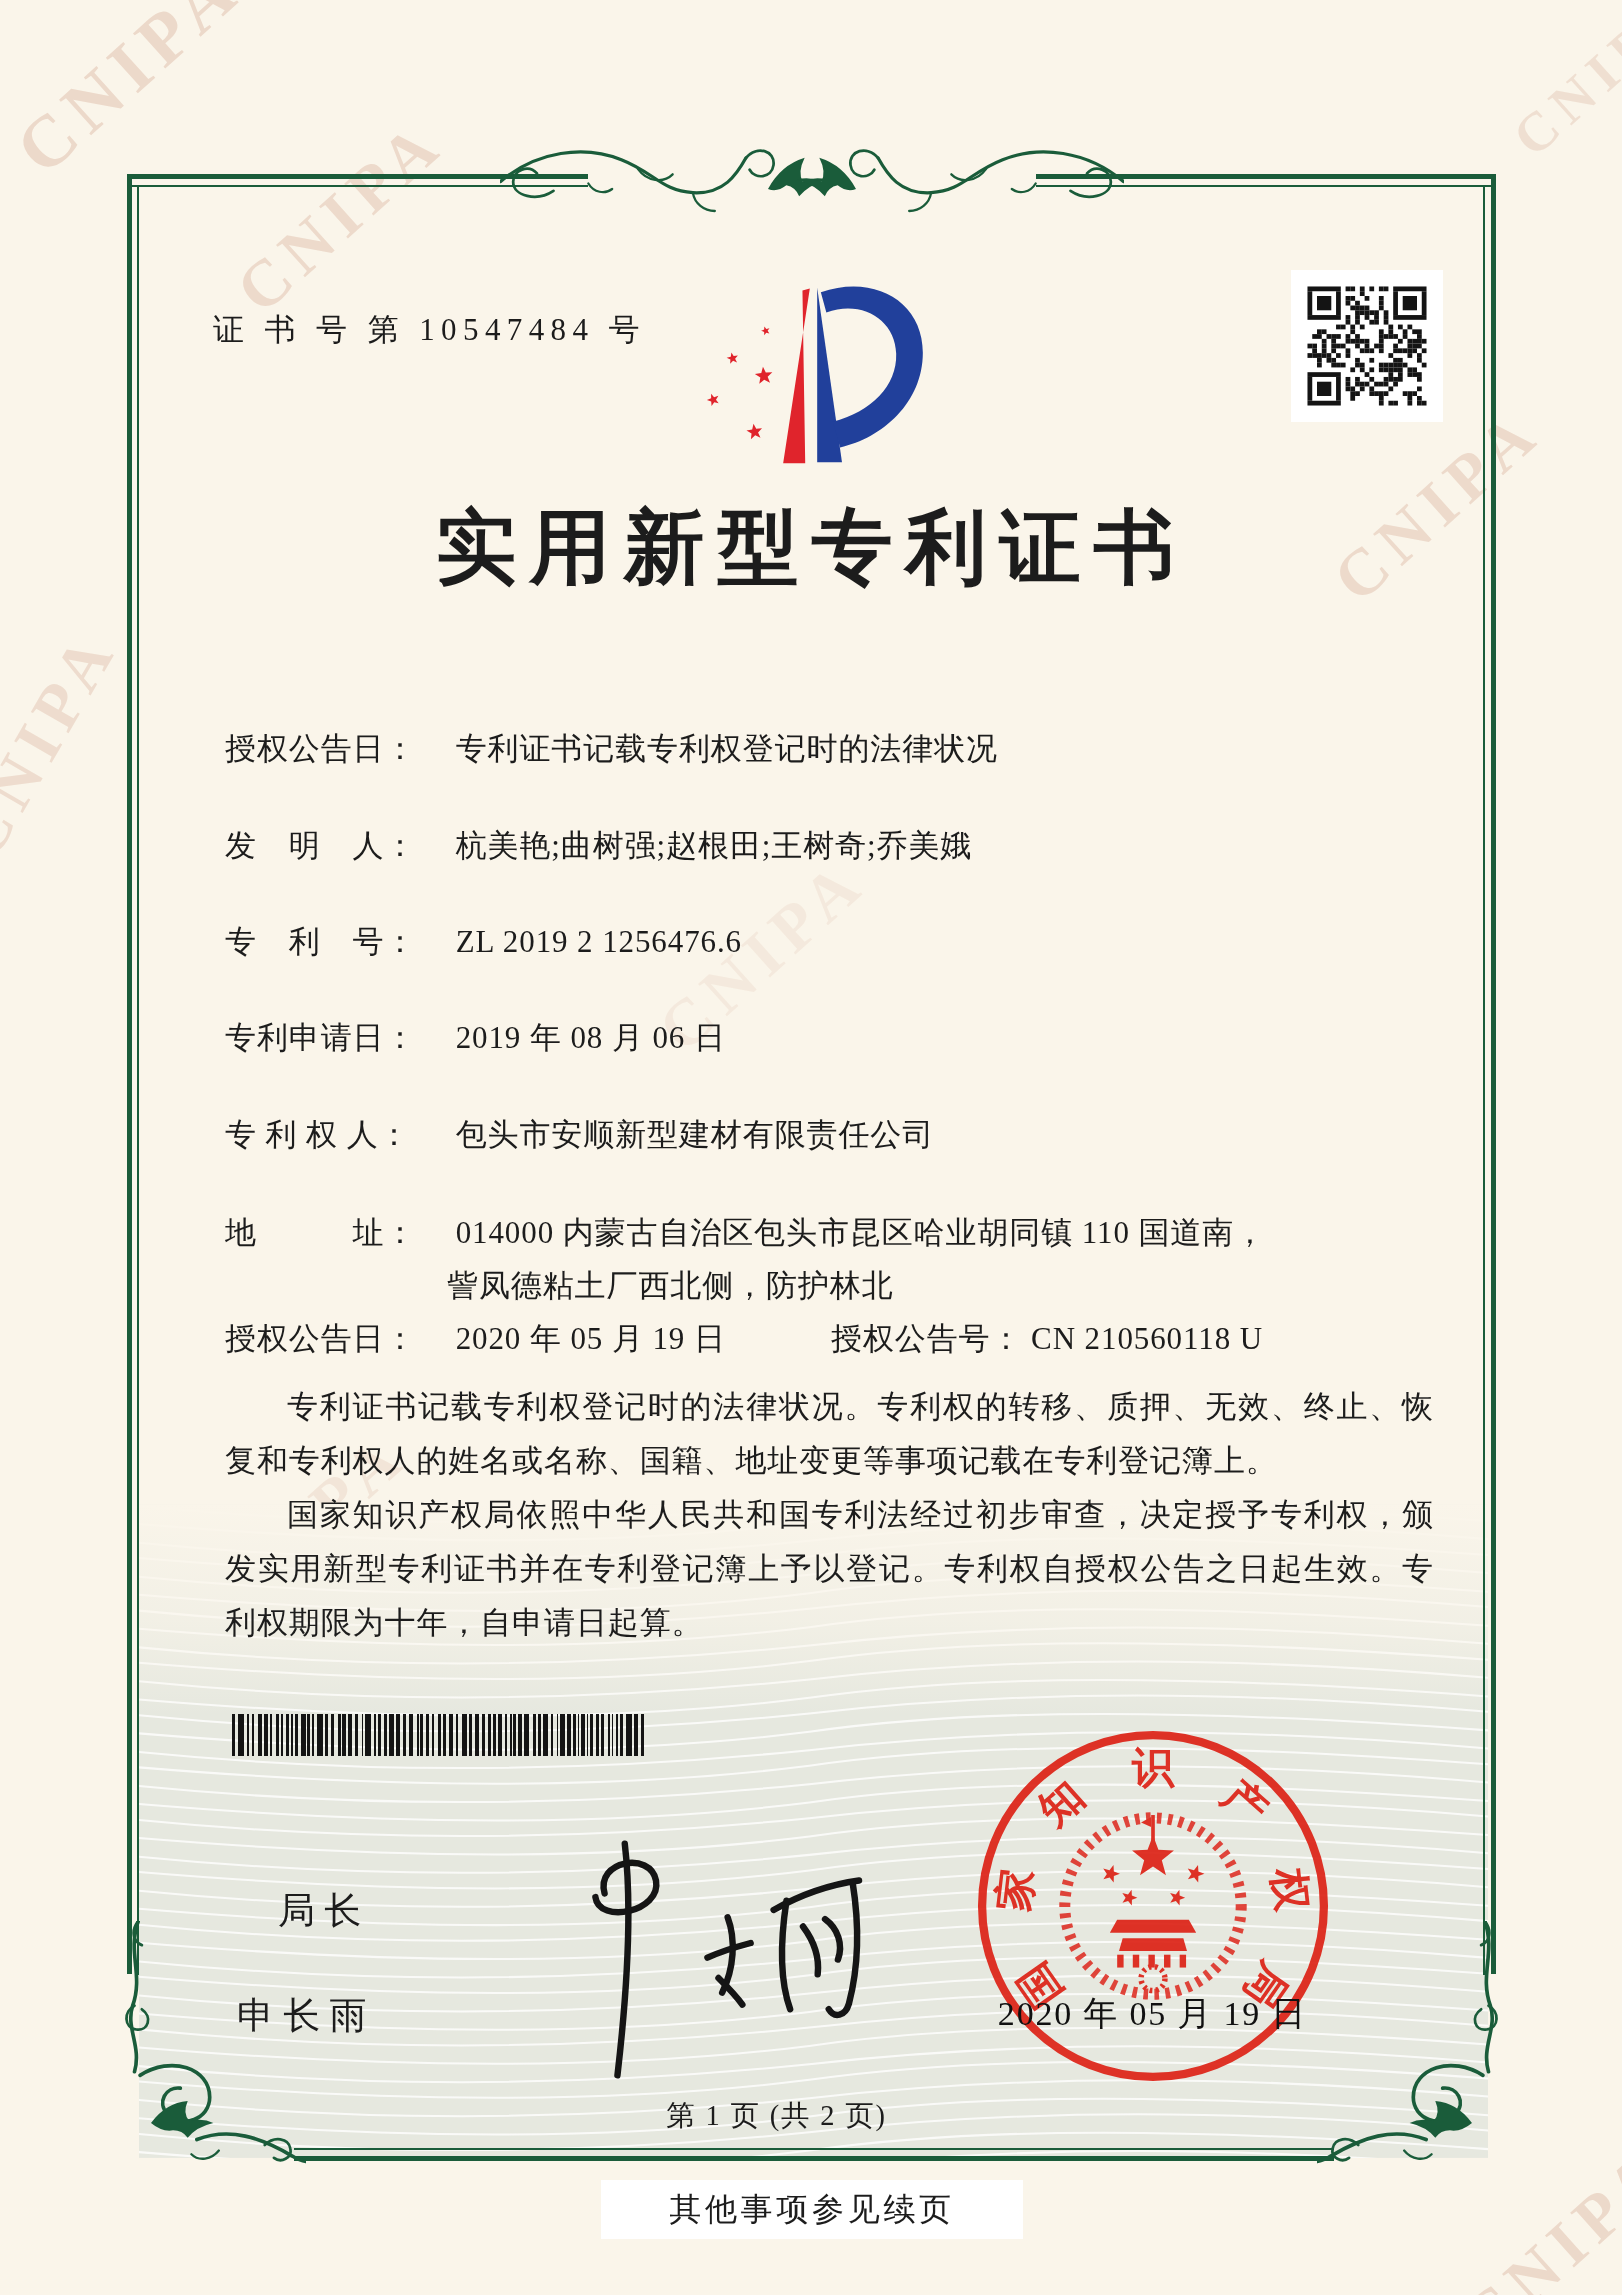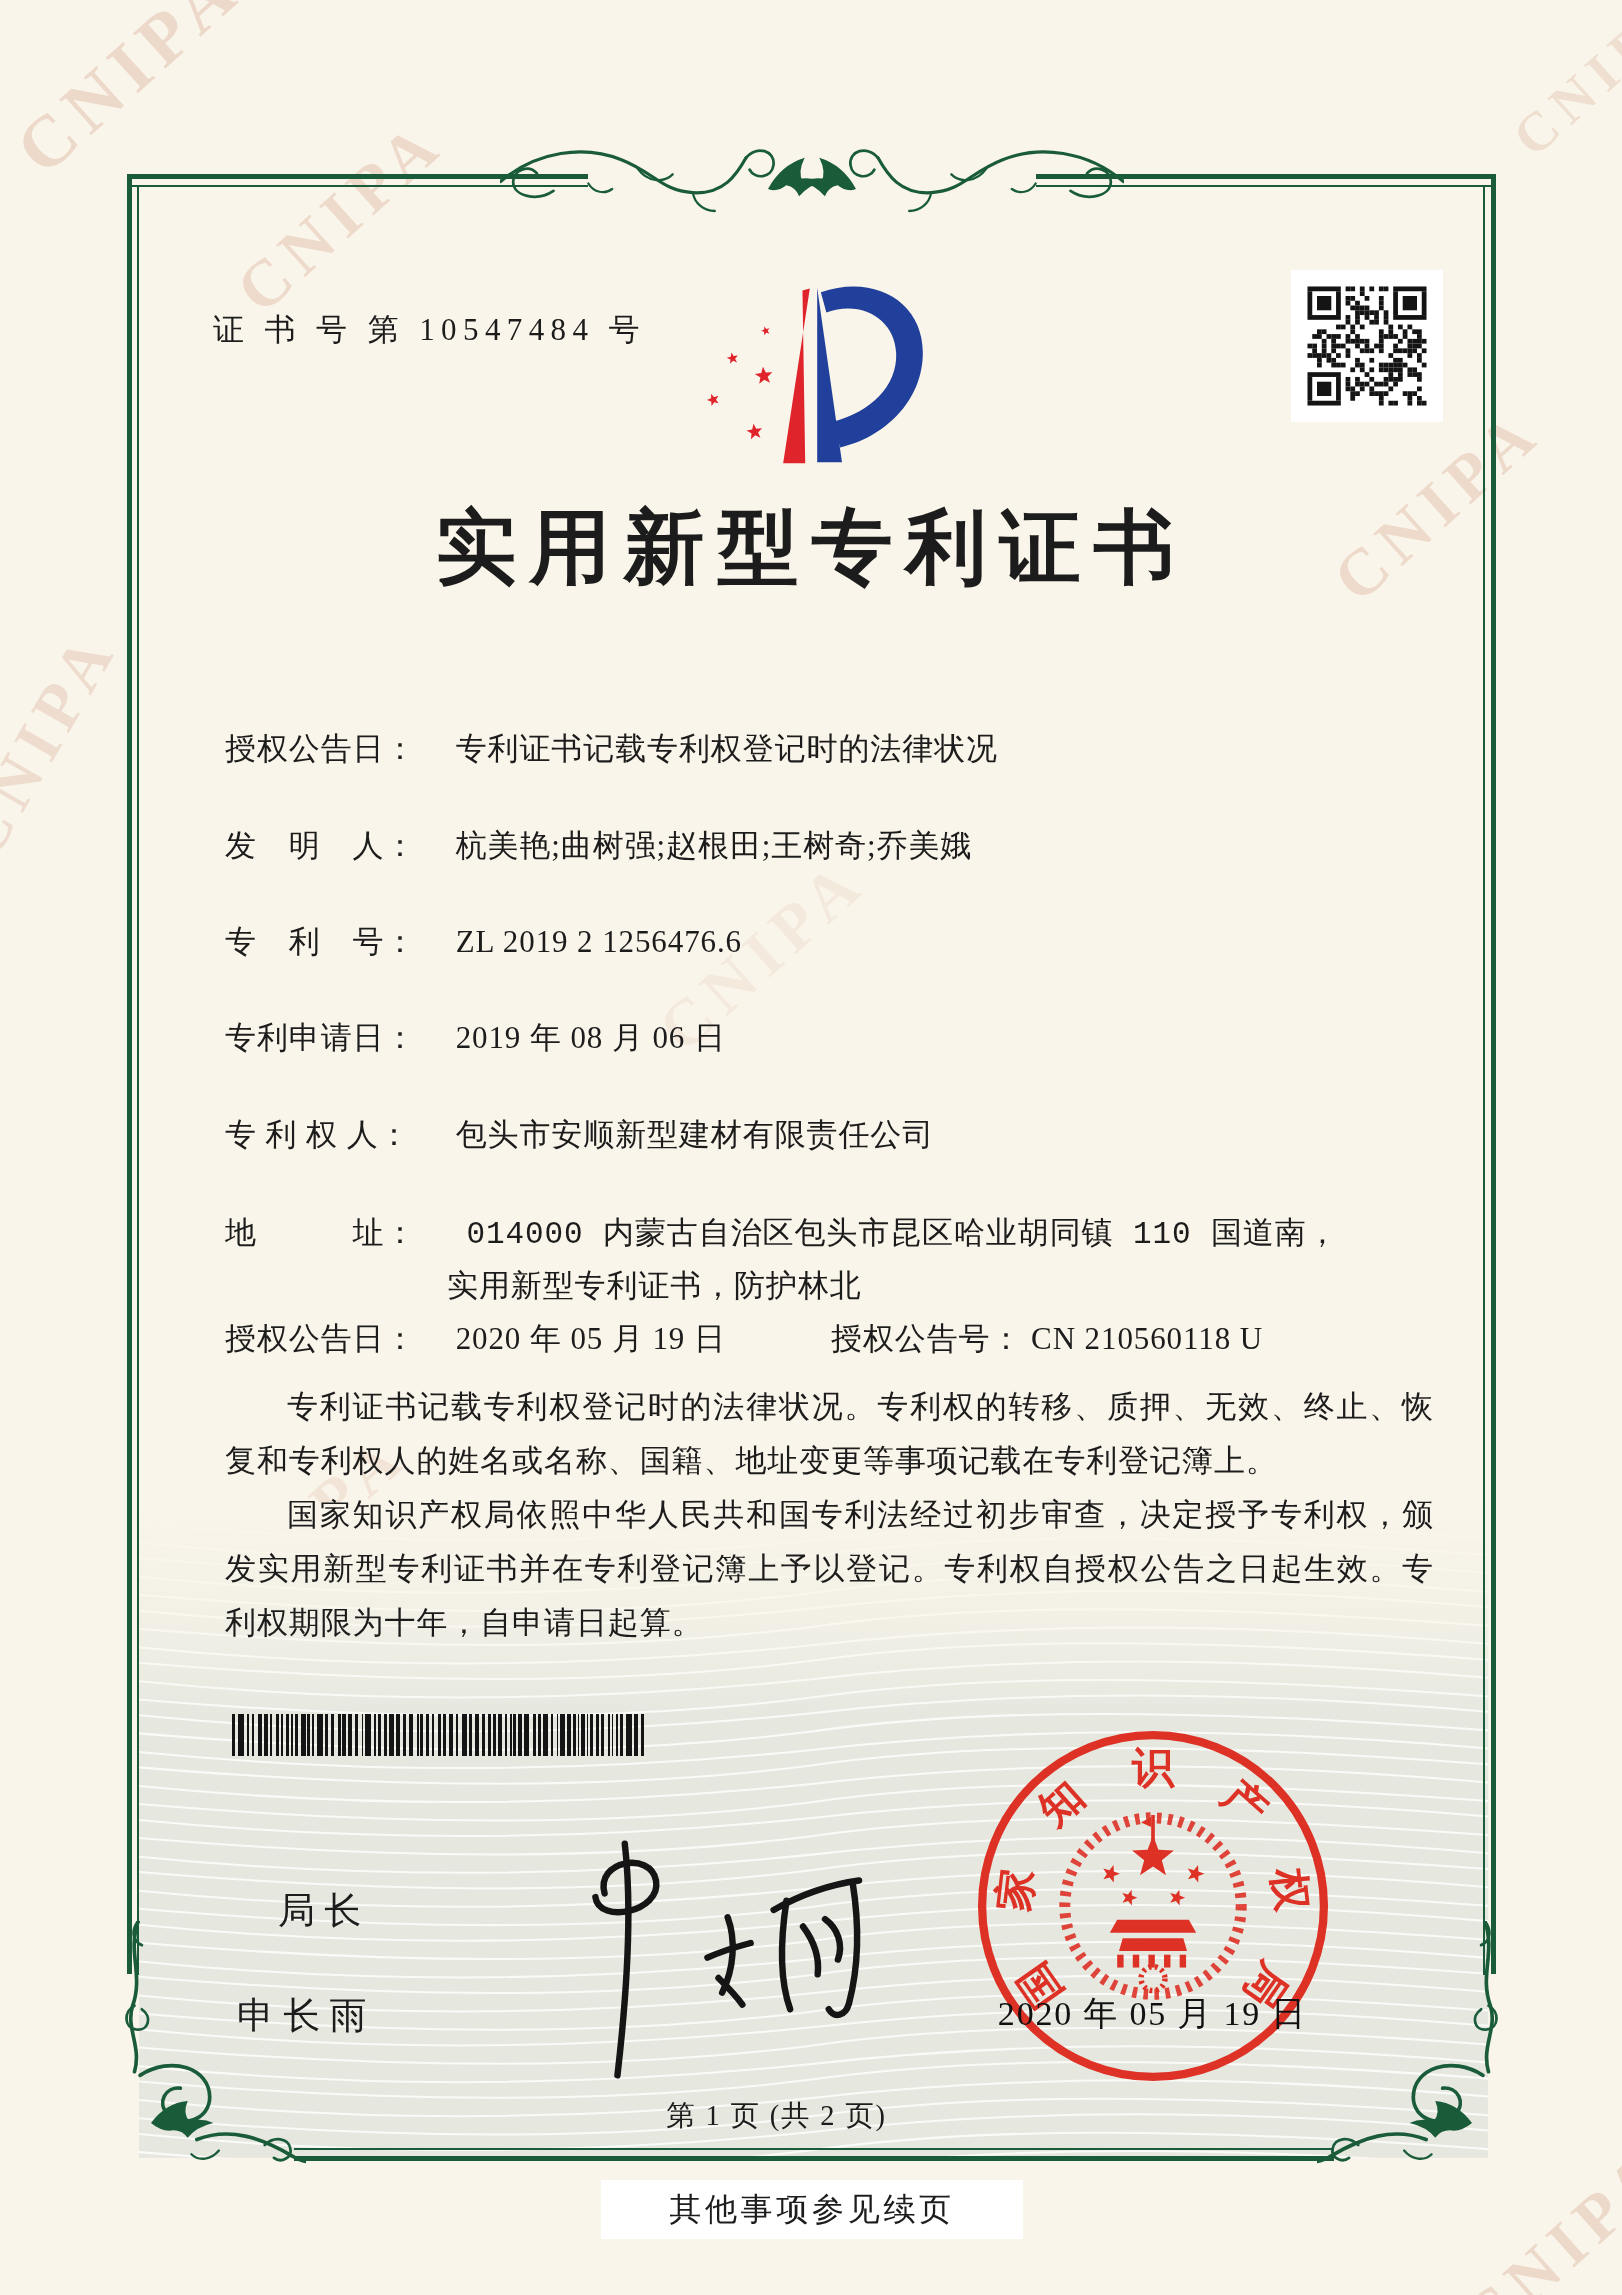--- a/index.html
+++ b/index.html
@@ -419,26 +419,26 @@
     <span class="val">ZL 2019 2 1256476.6</span>
   </div>
   <div class="row" style="top:1017px;">
     <span class="lab">专利申请日：</span>
     <span class="val">2019 年 08 月 06 日</span>
   </div>
   <div class="row" style="top:1114px;">
     <span class="lab">专 利 权 人：</span>
     <span class="val">包头市安顺新型建材有限责任公司</span>
   </div>
-  <div class="row" style="top:1212px;font-family:Liberation Mono, monospace;">
+  <div class="row" style="top:1212px;">
     <span class="lab">地　　　址：</span>
     <span class="val">014000 内蒙古自治区包头市昆区哈业胡同镇 110 国道南，</span>
   </div>
   <div class="row" style="top:1265px;left:447px;">
-    <span class="val">实用新型专利证书，防护林北</span>
+    <span class="val">訾凤德粘土厂西北侧，防护林北</span>
   </div>
   <div class="row" style="top:1318px;">
     <span class="lab">授权公告日：</span>
     <span class="val">2020 年 05 月 19 日</span>
   </div>
   <div class="row" style="top:1318px;left:831px;">
     <span class="lab" style="min-width:0;">授权公告号：</span>
     <span class="val">CN 210560118 U</span>
   </div>
 

